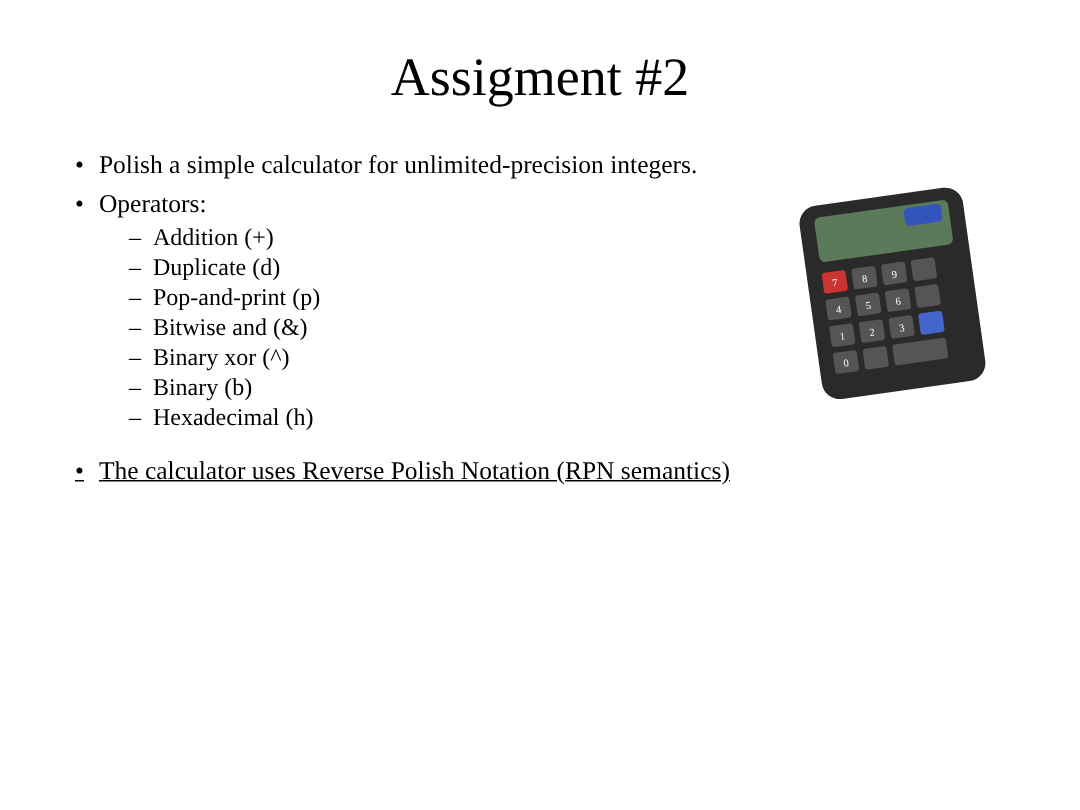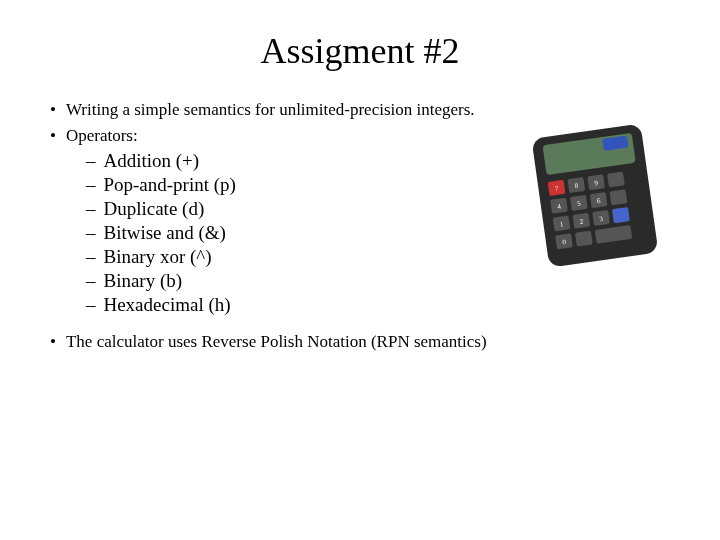--- a/index.html
+++ b/index.html
@@ -53,21 +53,21 @@
       font-size: 17px;
     }
 
     .sub-list {
       list-style: none;
       padding: 0;
       margin: 4px 0 4px 20px;
     }
 
     .sub-list li {
-      font-size: 19px;
+      font-size: 16px;
       margin-bottom: 2px;
       display: flex;
       align-items: flex-start;
     }
 
     .sub-list li::before {
       content: '–';
       margin-right: 8px;
       flex-shrink: 0;
     }
@@ -97,20 +97,21 @@
       height: 150px;
     }
 
     .bottom-bullets {
       margin-top: 12px;
     }
 
     .bottom-bullets li {
       font-size: 17px;
       margin-bottom: 8px;
+      text-decoration: underline;
     }
 
     .bottom-bullets li::before {
       content: '•';
       margin-right: 10px;
       flex-shrink: 0;
     }
 
     strong {
       font-weight: bold;
@@ -121,35 +122,35 @@
     }
   </style>
 </head>
 <body>
 
 <div class="slide">
   <h1 class="title">Assigment #2</h1>
 
   <ul class="bullet-list">
     <li>
-      <span class="li-content">Writing a simple semantics for unlimited-precision integers.</span>
+      <span class="li-content">Polish a simple calculator for unlimited-precision integers.</span>
     </li>
     <li>
       <div class="li-content operators-section">
         <div class="operators-text">
           <span>Operators:</span>
           <ul class="sub-list">
             <li>
                 <span>Addition (+)</span>
               </li>
             <li>
+                <span>Duplicate (d)</span>
+              </li>
+            <li>
                 <span>Pop-and-print (p)</span>
-              </li>
-            <li>
-                <span>Duplicate (d)</span>
               </li>
             <li>
                 <span>Bitwise and (&amp;)</span>
               </li>
             <li>
                 <span>Binary xor (^)</span>
               </li>
             <li>
                 <span>Binary (b)</span>
               </li>

